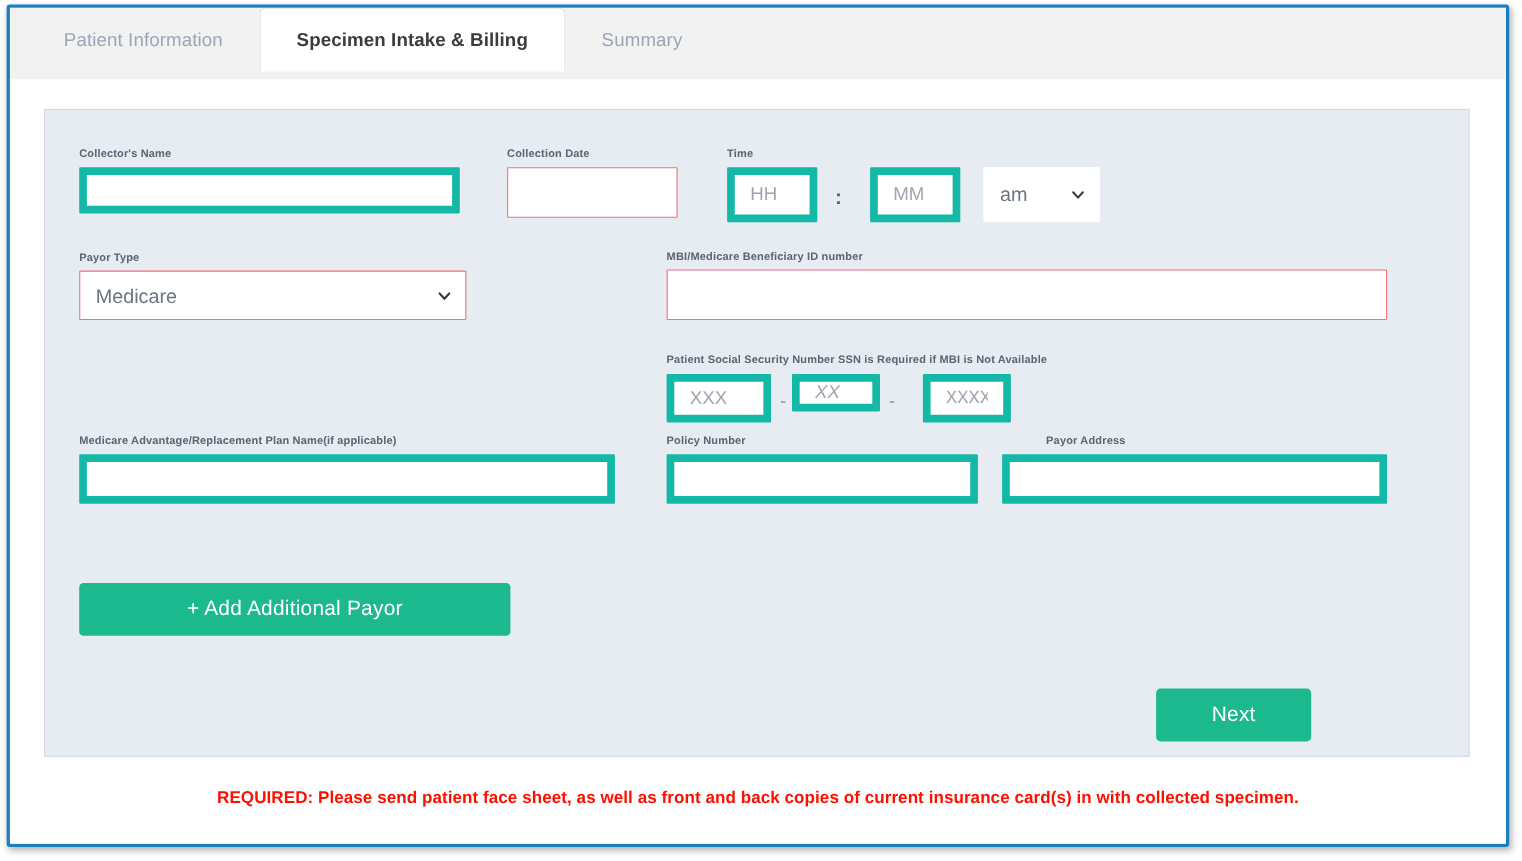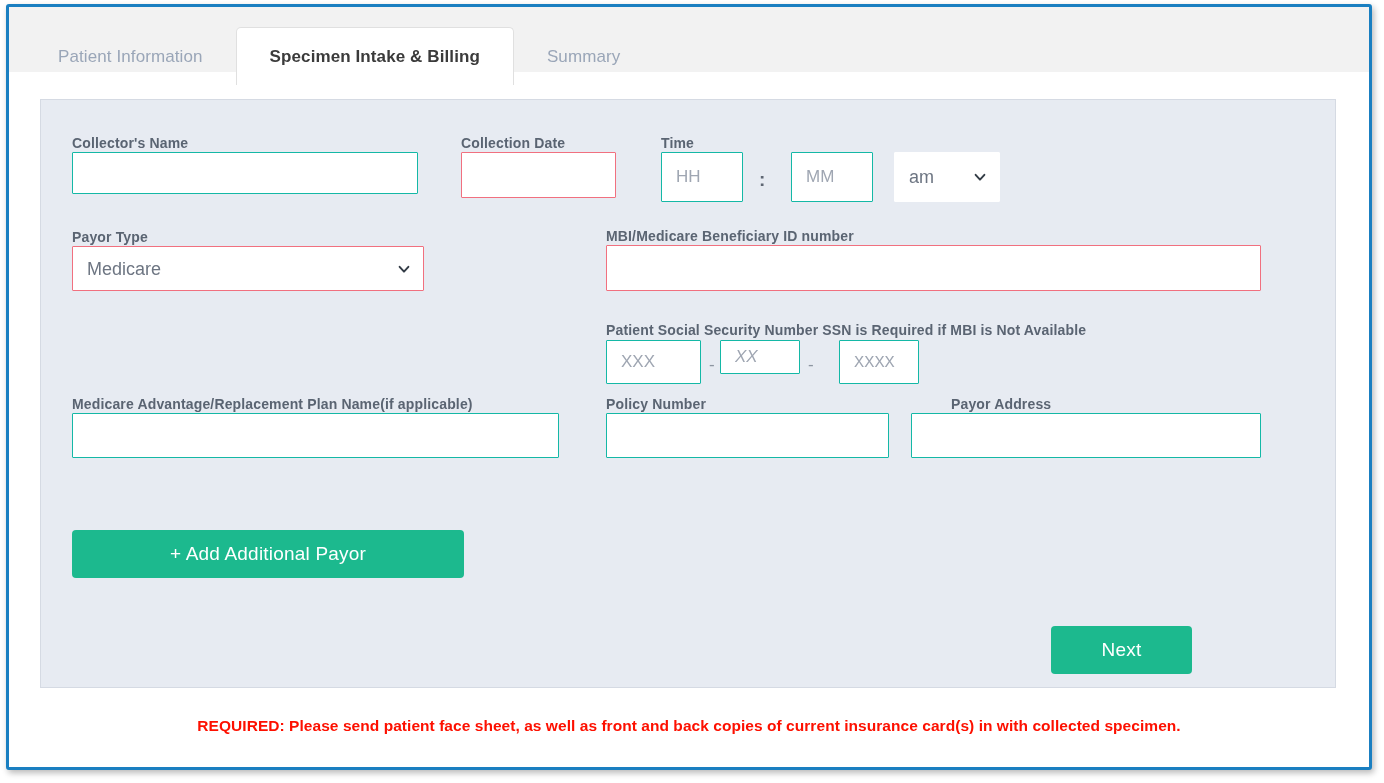--- a/index.html
+++ b/index.html
@@ -33,21 +33,21 @@
     left: 0;
     top: 0;
     right: 0;
     height: 65px;
     background: #f2f2f2;
     border-bottom: 1px solid #e4e4e4;
   }
   .tabs {
     position: absolute;
     left: 16px;
-    top: 22px;
+    top: 2px;
     display: flex;
     align-items: flex-end;
     height: 55px;
   }
   .tab {
     font-size: 17px;
     color: #9aa6b8;
     letter-spacing: .1px;
     padding: 0 33px;
     height: 55px;
@@ -85,29 +85,29 @@
     top: 27px;
     width: 1296px;
     height: 589px;
     background: #e7ebf2;
     border: 1px solid #d5dae3;
     box-sizing: border-box;
   }
 
   
   .lbl {
-    font-size: 14px;
+    font-size: 10px;
     font-weight: bold;
     color: #5a6472;
     letter-spacing: .15px;
     white-space: nowrap;
   }
   .inp {
     background: #ffffff;
-    border: 1px solid #14b8a6;
+    border: 7px solid #14b8a6;
     box-sizing: border-box;
     font-size: 17px;
     color: #7a8290;
     font-family: "Liberation Sans", sans-serif;
     padding: 0 14px;
     outline: none;
     border-radius: 1px;
   }
   .inp::placeholder { color: #9fa6b2; opacity: 1; }
   .inp.req { border: 1px solid #f1707f; }

